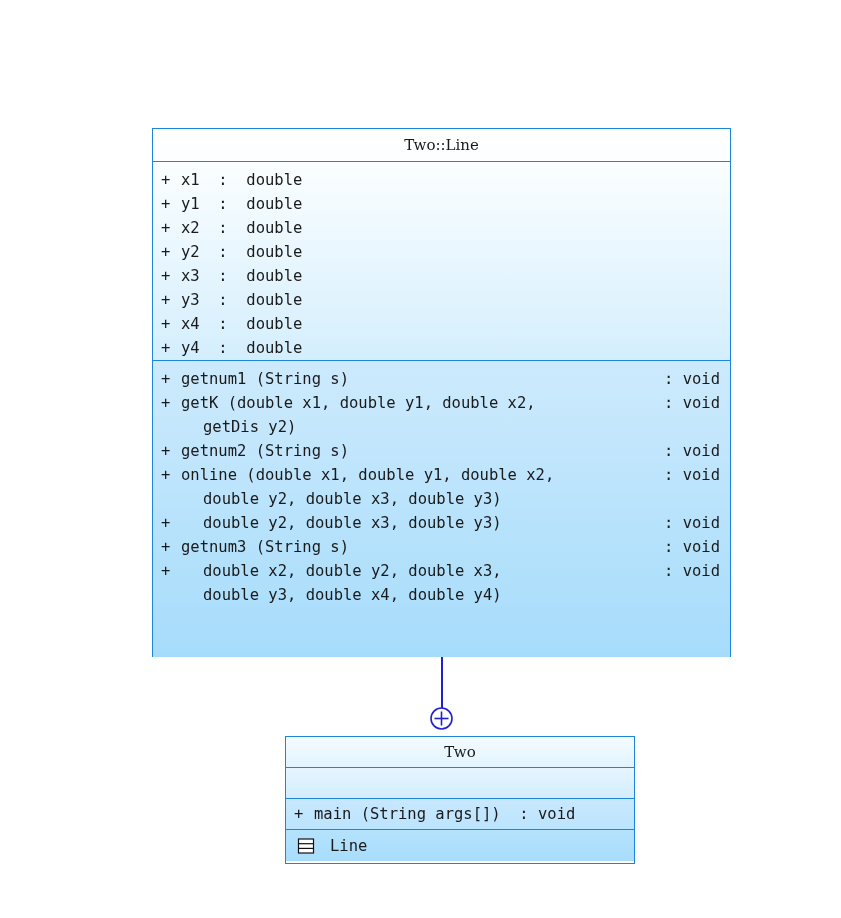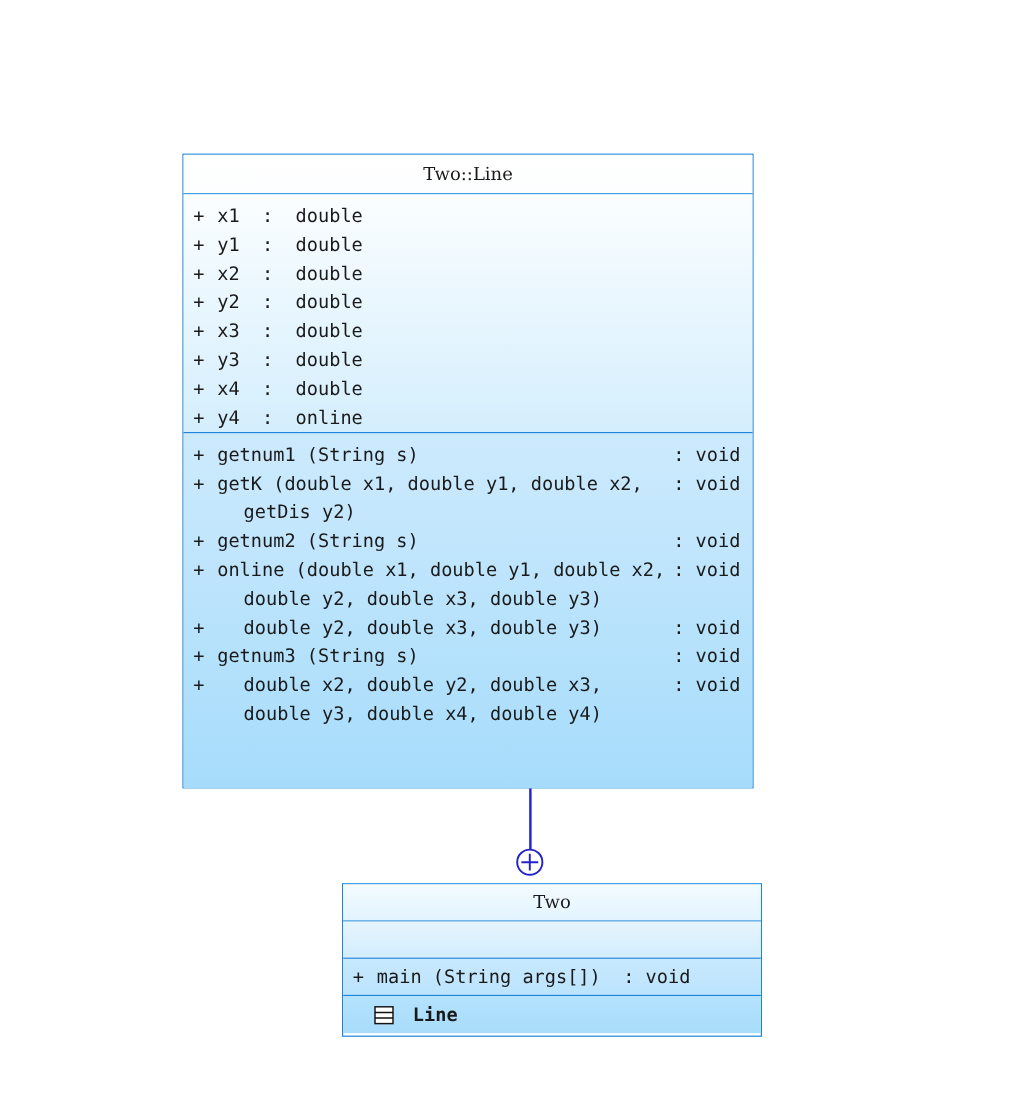--- a/index.html
+++ b/index.html
@@ -36,21 +36,21 @@
     position: relative;
   }
   .compartment + .compartment {
     border-top: 1px solid #1e86d8;
   }
 
   
   #line-box {
     left: 152px;
     top: 128px;
-    width: 476px;
+    width: 579px;
     height: 529px;
   }
   #line-box .uml-title {
     background: linear-gradient(to bottom, #ffffff 0%, #fdfeff 100%);
     height: 33px;
     line-height: 22px;
   }
   #line-attrs {
     background: linear-gradient(to bottom, #fbfeff 0%, #d4eefd 100%);
     padding: 6px 0 6px 0;
@@ -127,22 +127,21 @@
   #two-methods {
     background: linear-gradient(to bottom, #c8e8fd 0%, #bbe4fd 100%);
     height: 31px;
     padding-top: 3px;
   }
   #two-nested {
     background: linear-gradient(to bottom, #b3e2fd 0%, #a9ddfb 100%);
     height: 32px;
     display: flex;
     align-items: center;
-    padding-left: 24px;
-    font-weight: bold;
+    padding-left: 10px;
   }
   #two-methods .member { padding-left: 8px; }
 
   .class-icon {
     flex: 0 0 auto;
     width: 20px;
     height: 20px;
     margin-right: 14px;
     display: block;
   }
@@ -161,21 +160,21 @@
 
   <div class="compartment" id="line-attrs">
 
   <div class="member"><span class="vis">+</span><span class="member-body">x1  :  double</span></div>
       <div class="member"><span class="vis">+</span><span class="member-body">y1  :  double</span></div>
       <div class="member"><span class="vis">+</span><span class="member-body">x2  :  double</span></div>
       <div class="member"><span class="vis">+</span><span class="member-body">y2  :  double</span></div>
       <div class="member"><span class="vis">+</span><span class="member-body">x3  :  double</span></div>
       <div class="member"><span class="vis">+</span><span class="member-body">y3  :  double</span></div>
       <div class="member"><span class="vis">+</span><span class="member-body">x4  :  double</span></div>
-      <div class="member"><span class="vis">+</span><span class="member-body">y4  :  online</span></div>
+      <div class="member"><span class="vis">+</span><span class="member-body">y4  :  double</span></div>
     </div>
 
   <div class="compartment" id="line-methods">
 
   <div class="member"><span class="vis">+</span><span class="member-body"><span>getnum1 (String s)</span></span><span class="ret">: void</span></div>
       <div class="member"><span class="vis">+</span><span class="member-body"><span>getK (double x1, double y1, double x2,</span><span class="member-line2">getDis y2)</span></span><span class="ret">: void</span></div>
       <div class="member"><span class="vis">+</span><span class="member-body"><span>getnum2 (String s)</span></span><span class="ret">: void</span></div>
       <div class="member"><span class="vis">+</span><span class="member-body"><span>online (double x1, double y1, double x2,</span><span class="member-line2">double y2, double x3, double y3)</span></span><span class="ret">: void</span></div>
       <div class="member"><span class="vis">+</span><span class="member-body"><span class="member-line2">double y2, double x3, double y3)</span></span><span class="ret">: void</span></div>
       <div class="member"><span class="vis">+</span><span class="member-body"><span>getnum3 (String s)</span></span><span class="ret">: void</span></div>

